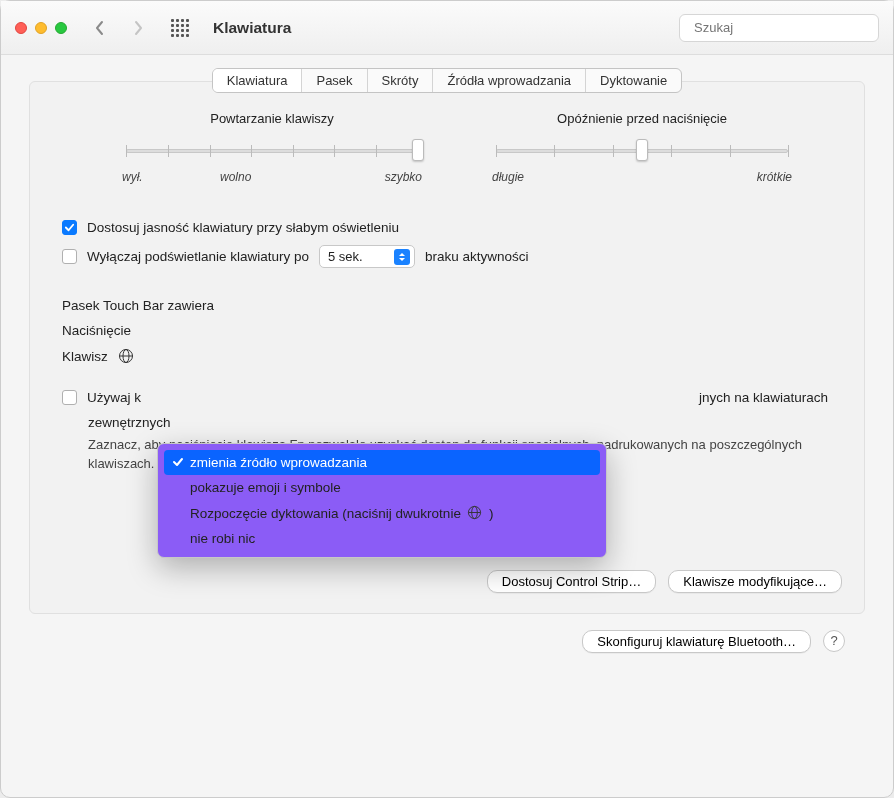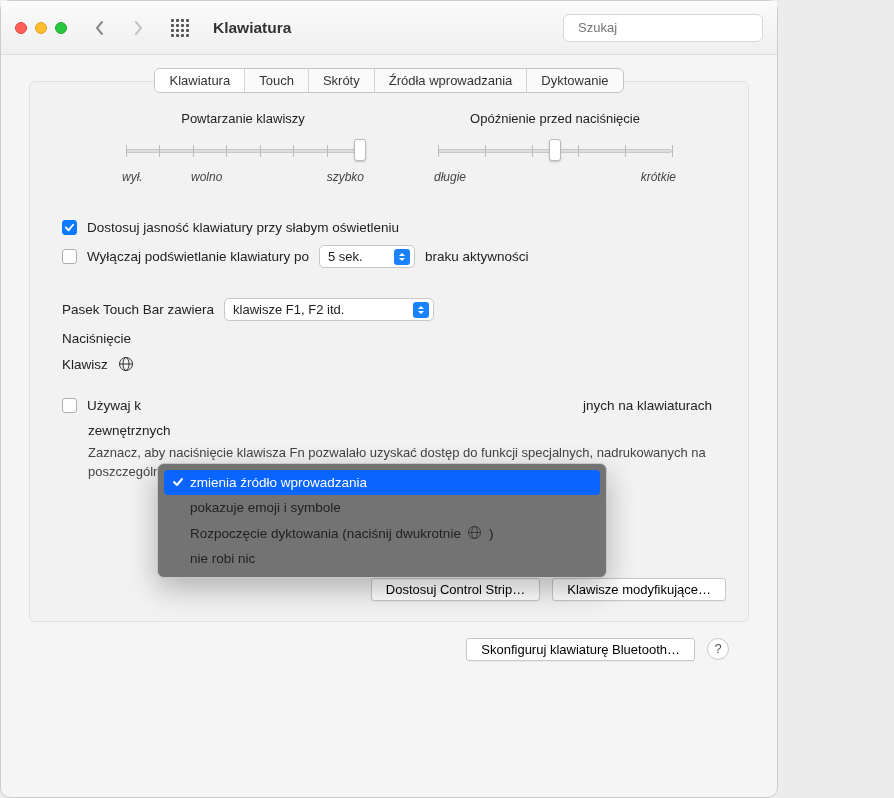--- a/index.html
+++ b/index.html
@@ -6,21 +6,21 @@
   body {
     font-family: -apple-system, "Helvetica Neue", Helvetica, Arial, sans-serif;
     font-size: 13px;
     color: #222;
     background: #ececec;
     width: 894px;
     height: 798px;
     overflow: hidden;
   }
   .window {
-    width: 778px;
+    width: 894px;
     height: 798px;
     background: #f5f5f5;
     border: 1px solid #ccc;
     border-radius: 10px;
     display: flex;
     flex-direction: column;
   }
   
   .toolbar {
     height: 54px;
@@ -160,41 +160,41 @@
   .popup .chev::after{border-top:3px solid #fff;margin-top:1px;}
 
   .hint {
     font-size:13px; color:#444; line-height:1.45; margin: 6px 0 0 26px;
   }
   .footer-buttons {
     display:flex; justify-content:flex-end; gap:12px;
     padding: 4px 22px 20px 22px;
   }
   .btn {
-    background:#fff;border:1px solid #c8c8c8;border-radius:3px;
+    background:#fff;border:1px solid #c8c8c8;border-radius:10px;
     padding: 3px 14px; font-size:13px;
     box-shadow: 0 1px 0 rgba(0,0,0,0.04);
   }
   .bottom-row {
     display:flex; justify-content:flex-end; gap:12px;
     padding: 16px 20px 0 0;
     align-items:flex-start;
   }
   .help {
     width:22px;height:22px;border-radius:50%;background:#fff;border:1px solid #c8c8c8;
     display:flex;align-items:center;justify-content:center;font-size:13px;color:#555;
   }
 
   
   .open-menu {
     position:absolute;
     left:156px;
-    top: 408px;
+    top: 388px;
     width: 450px;
-    background:#737373;
+    background:#8b5cf6;
     border:1px solid #c7c7c7;
     border-radius: 7px;
     box-shadow: 0 10px 30px rgba(0,0,0,0.28);
     padding:6px;
     z-index: 10;
   }
   .menu-item {
     padding: 5px 10px 5px 26px;
     border-radius:4px;
     font-size:13.5px;
@@ -273,21 +273,21 @@
     </div>
   </div>
 
   <div class="content">
 
     <div class="panel">
 
       <div class="tabs">
         <div class="tabbar">
           <div class="tab active">Klawiatura</div>
-          <div class="tab">Touch</div>
+          <div class="tab">Pasek</div>
           <div class="tab">Skróty</div>
           <div class="tab">Źródła wprowadzania</div>
           <div class="tab">Dyktowanie</div>
         </div>
       </div>
 
       <div class="section">
 
         <div class="sliders-row">
           <div class="slider-block">
@@ -347,24 +347,20 @@
             <span>5 sek.</span>
             <div class="chev"></div>
           </div>
           <span class="label">braku aktywności</span>
         </div>
 
         <div style="height:10px"></div>
 
         <div class="row">
           <span class="label faded-label">Pasek Touch Bar zawiera</span>
-          <div class="popup" style="min-width:210px">
-            <span>klawisze F1, F2 itd.</span>
-            <div class="chev"></div>
-          </div>
         </div>
 
         <div class="row">
           <span class="label">Naciśnięcie</span>
         </div>
 
         <div class="row">
           <span class="label">Klawisz</span>
           <span class="globe">
             <svg viewBox="0 0 16 16" width="16" height="16">

